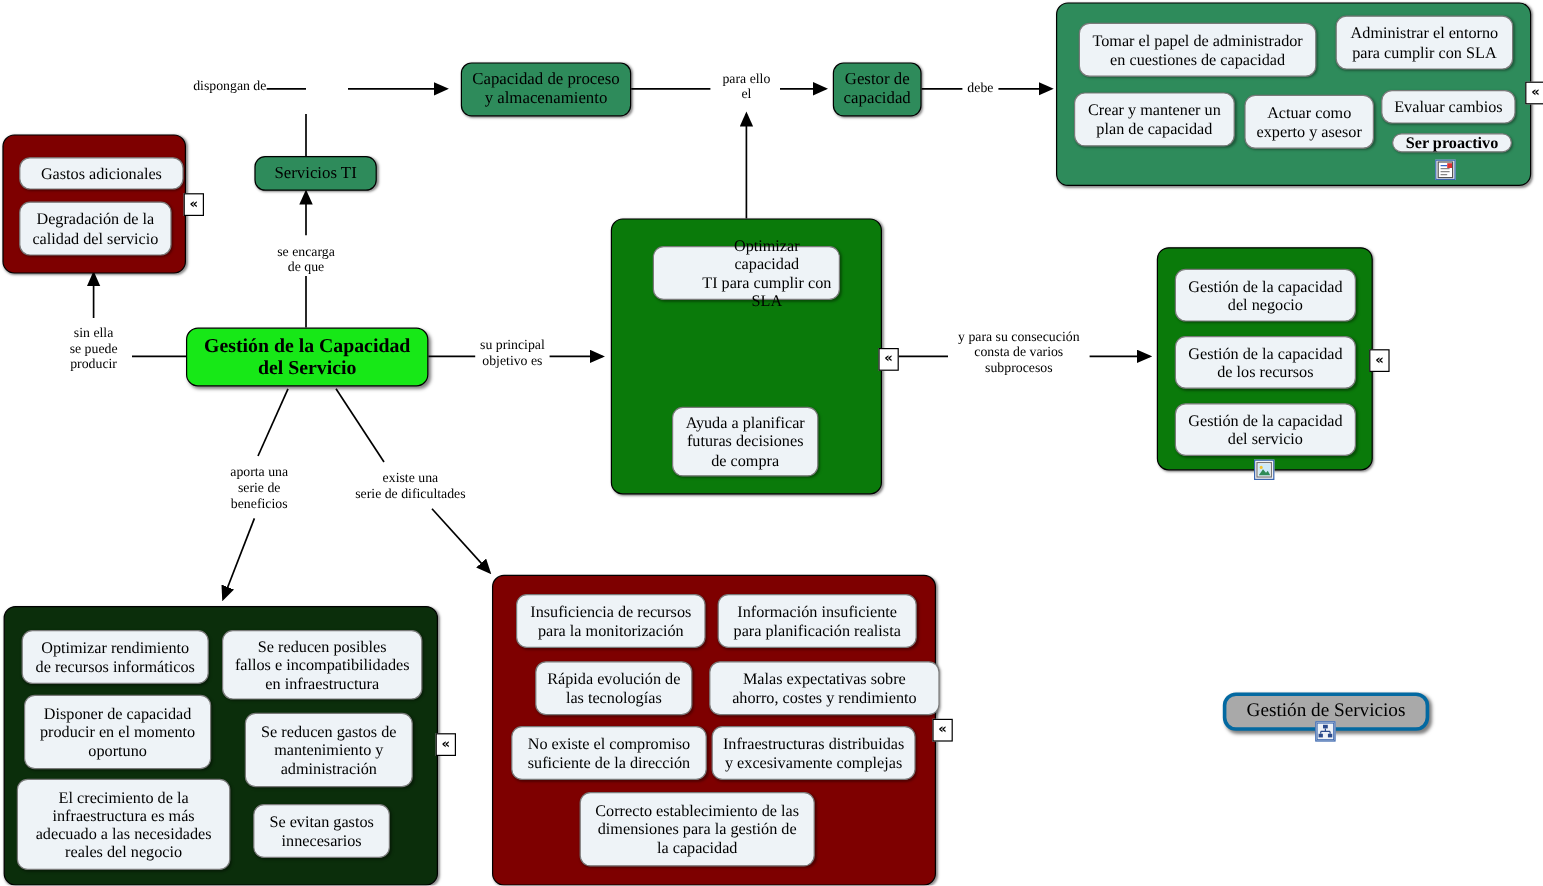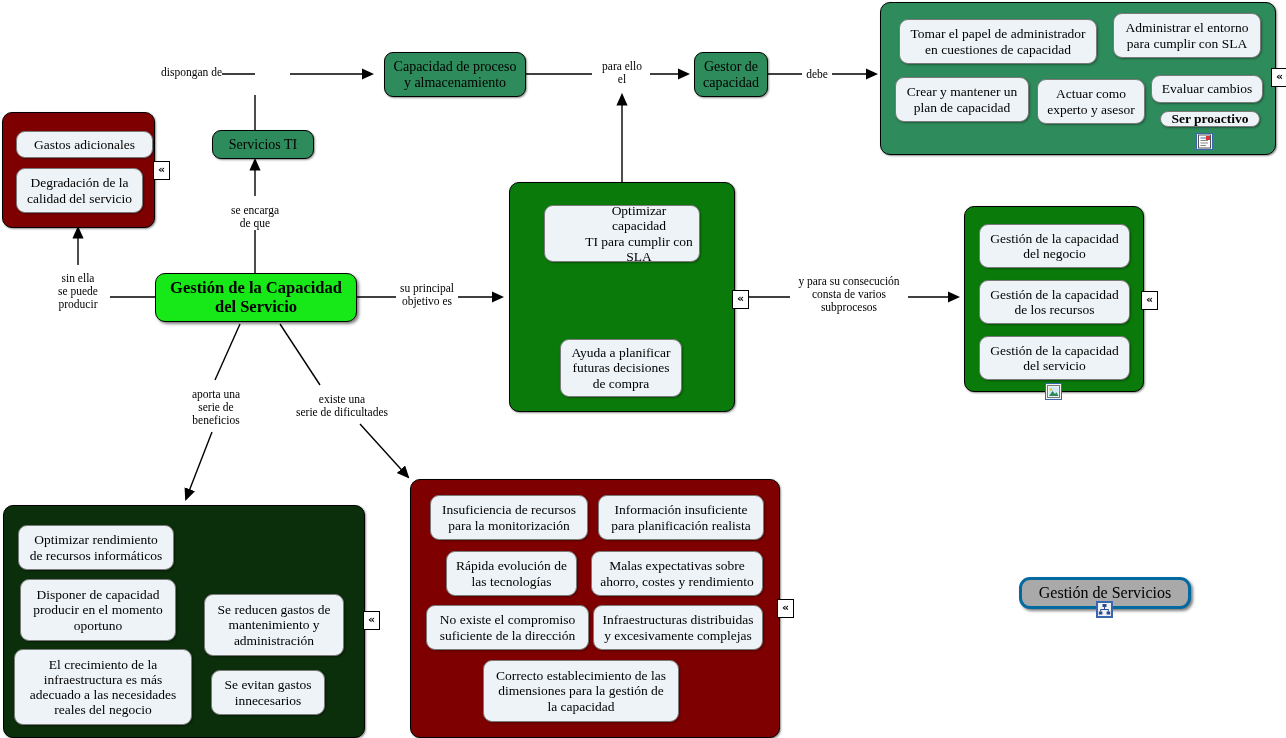--- a/index.html
+++ b/index.html
@@ -184,21 +184,21 @@
         <rect x="1.5" y="1" width="12" height="13" fill="#fff" stroke="#555" stroke-width="1"></rect>
         <line x1="3.5" y1="4" x2="9" y2="4" stroke="#36c" stroke-width="1"></line>
         <line x1="3.5" y1="6.5" x2="11" y2="6.5" stroke="#888" stroke-width="1"></line>
         <line x1="3.5" y1="9" x2="11" y2="9" stroke="#888" stroke-width="1"></line>
         <line x1="3.5" y1="11.5" x2="9" y2="11.5" stroke="#888" stroke-width="1"></line>
         <rect x="9" y="2" width="4" height="4" fill="#d33"></rect>
       </svg>
   </div>
 
   <div class="node group g-green-dark" style="left:509px;top:182px;width:226px;height:230px;">
-    <div class="leaf" style="left:34px;top:22px;width:156px;height:57px;white-space:pre-line;padding-left:40px;">Optimizar capacidad
+    <div class="leaf" style="left:34px;top:22px;width:156px;height:45px;white-space:pre-line;padding-left:40px;">Optimizar capacidad
 TI para cumplir con SLA</div>
     <div class="leaf" style="left:50px;top:156px;width:122px;height:58px;white-space:pre-line;">Ayuda a planificar
 futuras decisiones
 de compra</div>
   </div>
   <div class="collapse" style="left:732px;top:290px;">«</div>
 
   <div class="node group g-green-dark" style="left:964px;top:206px;width:180px;height:186px;">
     <div class="leaf" style="left:14px;top:17px;width:151px;height:44px;white-space:pre-line;">Gestión de la capacidad
 del negocio</div>
@@ -213,20 +213,23 @@
         <rect x="1.5" y="1.5" width="12" height="12" fill="#fff" stroke="#777" stroke-width="1"></rect>
         <rect x="2.5" y="2.5" width="10" height="10" fill="#cfe9f7"></rect>
         <circle cx="5" cy="5.5" r="1.3" fill="#f2c230"></circle>
         <path d="M3 12 L6.5 7 L9 10 L10.5 8.2 L12.5 12 z" fill="#2e8b57"></path>
       </svg>
   </div>
 
   <div class="node group g-green-vdark" style="left:3px;top:505px;width:362px;height:233px;">
     <div class="leaf" style="left:14px;top:19px;width:156px;height:45px;white-space:pre-line;">Optimizar rendimiento
 de recursos informáticos</div>
+    <div class="leaf" style="left:181px;top:19px;width:167px;height:58px;white-space:pre-line;">Se reducen posibles
+fallos e incompatibilidades
+en infraestructura</div>
     <div class="leaf" style="left:16px;top:73px;width:156px;height:62px;white-space:pre-line;">Disponer de capacidad
 producir en el momento
 oportuno</div>
     <div class="leaf" style="left:200px;top:88px;width:140px;height:62px;white-space:pre-line;">Se reducen gastos de
 mantenimiento y
 administración</div>
     <div class="leaf" style="left:10px;top:143px;width:178px;height:76px;white-space:pre-line;">El crecimiento de la
 infraestructura es más
 adecuado a las necesidades
 reales del negocio</div>
@@ -235,21 +238,21 @@
   </div>
   <div class="collapse" style="left:363px;top:611px;">«</div>
 
   <div class="node group g-red-dark" style="left:410px;top:479px;width:370px;height:259px;">
     <div class="leaf" style="left:19px;top:15px;width:158px;height:45px;white-space:pre-line;">Insuficiencia de recursos
 para la monitorización</div>
     <div class="leaf" style="left:187px;top:15px;width:166px;height:45px;white-space:pre-line;">Información insuficiente
 para planificación realista</div>
     <div class="leaf" style="left:35px;top:71px;width:131px;height:45px;white-space:pre-line;">Rápida evolución de
 las tecnologías</div>
-    <div class="leaf" style="left:180px;top:71px;width:172px;height:45px;white-space:pre-line;">Malas expectativas sobre
+    <div class="leaf" style="left:180px;top:71px;width:192px;height:45px;white-space:pre-line;">Malas expectativas sobre
 ahorro, costes y rendimiento</div>
     <div class="leaf" style="left:15px;top:125px;width:163px;height:45px;white-space:pre-line;">No existe el compromiso
 suficiente de la dirección</div>
     <div class="leaf" style="left:182px;top:125px;width:170px;height:45px;white-space:pre-line;">Infraestructuras distribuidas
 y excesivamente complejas</div>
     <div class="leaf" style="left:72px;top:180px;width:196px;height:62px;white-space:pre-line;">Correcto establecimiento de las
 dimensiones para la gestión de
 la capacidad</div>
   </div>
   <div class="collapse" style="left:777px;top:599px;">«</div>

